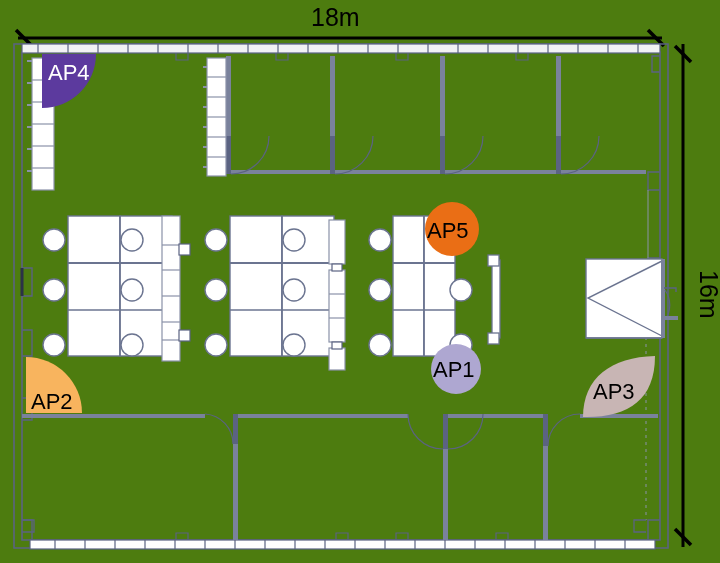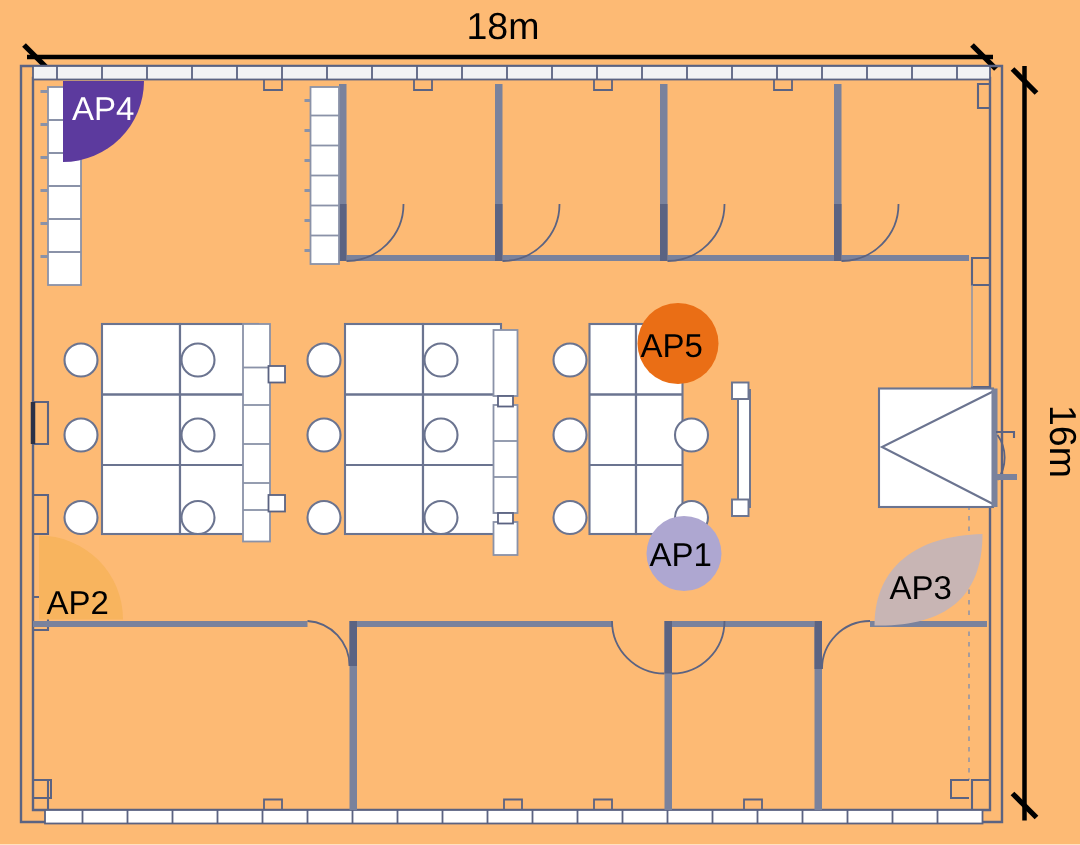--- a/index.html
+++ b/index.html
@@ -5,21 +5,21 @@
   html, body {
     margin: 0;
     padding: 0;
     background: #ffffff;
     font-family: "Liberation Sans", sans-serif;
   }
   #root {
     position: relative;
     width: 720px;
     height: 563px;
-    background: #fdba74;
+    background: #4d7c0f;
     overflow: hidden;
   }
   #plan {
     position: absolute;
     top: 0; left: 0;
     width: 720px;
     height: 563px;
     display: block;
   }
   .dim-label {

